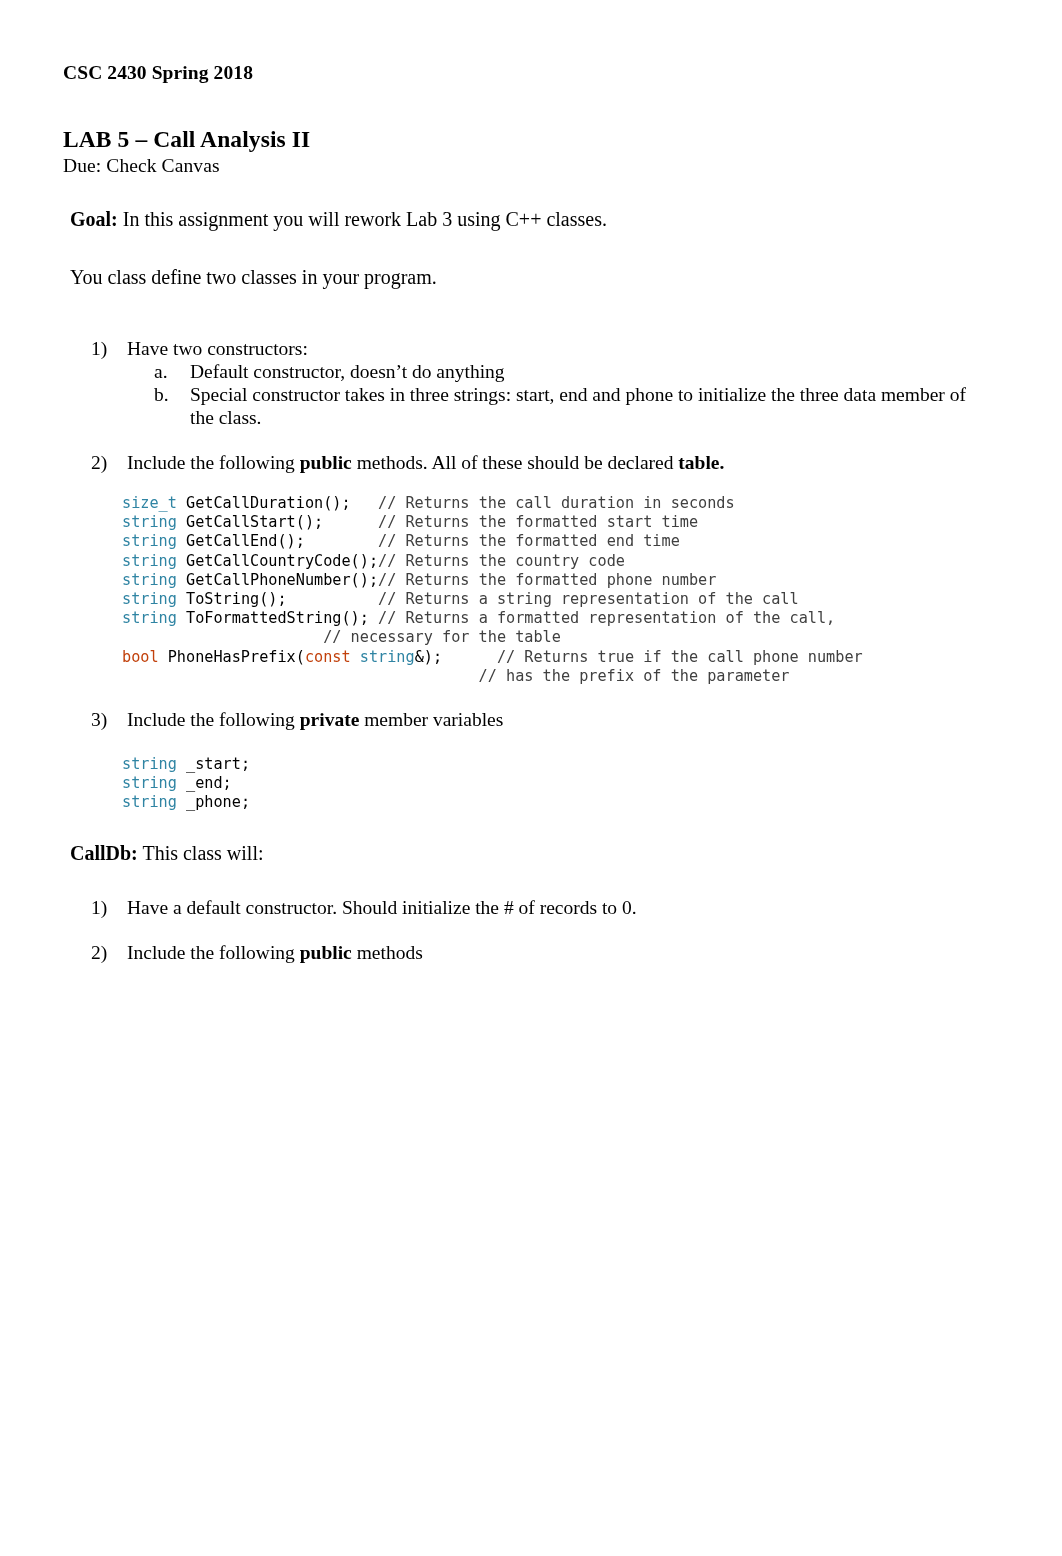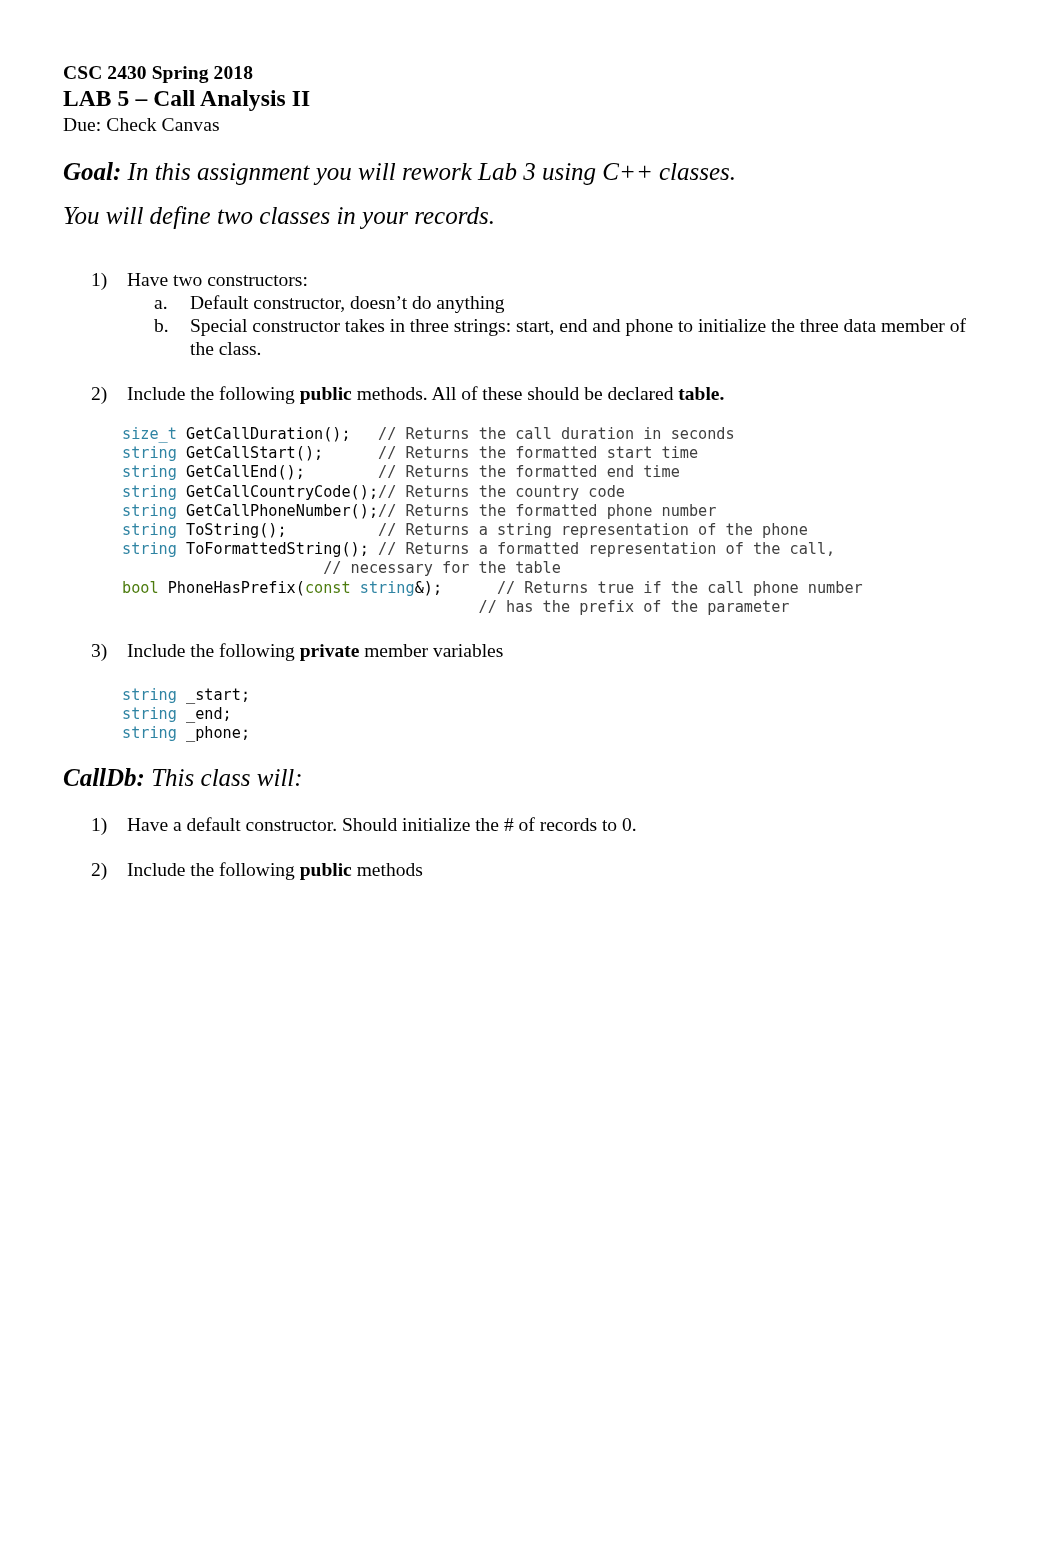--- a/index.html
+++ b/index.html
@@ -31,34 +31,34 @@
     font-size: 19.5px;
     font-weight: bold;
     line-height: 25px;
     letter-spacing: 0.1px;
   }
   .hdr-title {
     font-size: 23.5px;
     font-weight: bold;
     line-height: 27px;
     letter-spacing: 0.1px;
+    margin-top: 41px;
   }
   .hdr-due {
     font-size: 19.5px;
     font-weight: normal;
     line-height: 26px;
     letter-spacing: 0.1px;
   }
 
   
   .para {
-    font-size: 25px;
+    font-size: 20px;
     line-height: 23px;
-    margin: 0;
-    font-style: italic;
+    margin: 7px;
   }
   .sp-1 { height: 22px; }
   .sp-2 { height: 21px; }
   .sp-3 { height: 21px; }
   .sp-4 { height: 20px; }
   .sp-5 { height: 22px; }
   .sp-6 { height: 20px; }
   .sp-7 { height: 22px; }
   .sp-8 { height: 24px; }
   .sp-9 { height: 22px; }
@@ -103,42 +103,42 @@
     font-family: "DejaVu Sans Mono", "Liberation Mono", monospace;
     font-size: 15.2px;
     line-height: 19.2px;
     white-space: pre;
     margin: 0;
     padding-left: 59px;
     color: #000000;
     letter-spacing: 0px;
   }
   .code .ty   { color: #2f84a3; }   
-  .code .kw   { color: #4d7c0f; }   
+  .code .kw   { color: #c2410c; }   
   .code .cm   { color: #404040; }   
   .code .pl   { color: #000000; }
 </style>
 </head>
 <body>
 
 <div class="page">
 
   <div class="doc-header">
     <div class="hdr-course">CSC 2430 Spring 2018</div>
     <div class="hdr-title">LAB 5 – Call Analysis II</div>
     <div class="hdr-due">Due: Check Canvas</div>
   </div>
 
   <div class="sp-1"></div>
 
   <p class="para"><b>Goal:</b><span> In this assignment you will rework Lab 3 using C++ classes.</span></p>
 
   <div class="sp-2"></div>
 
-  <p class="para">You will define two classes in your records.</p>
+  <p class="para">You class define two classes in your program.</p>
 
   <div class="sp-3"></div>
 
 
   <div class="sp-4"></div>
 
   <ul class="olist">
 
     <li class="oitem">
       <span class="marker">1)</span><span>Have two constructors:</span>
@@ -160,21 +160,21 @@
     </li>
   </ul>
 
   <div class="sp-6"></div>
 
   <div class="code"><span class="ty">size_t</span><span class="pl"> GetCallDuration();   </span><span class="cm">// Returns the call duration in seconds</span>
 <span class="ty">string</span><span class="pl"> GetCallStart();      </span><span class="cm">// Returns the formatted start time</span>
 <span class="ty">string</span><span class="pl"> GetCallEnd();        </span><span class="cm">// Returns the formatted end time</span>
 <span class="ty">string</span><span class="pl"> GetCallCountryCode();</span><span class="cm">// Returns the country code</span>
 <span class="ty">string</span><span class="pl"> GetCallPhoneNumber();</span><span class="cm">// Returns the formatted phone number</span>
-<span class="ty">string</span><span class="pl"> ToString();          </span><span class="cm">// Returns a string representation of the phone</span>
+<span class="ty">string</span><span class="pl"> ToString();          </span><span class="cm">// Returns a string representation of the call</span>
 <span class="ty">string</span><span class="pl"> ToFormattedString(); </span><span class="cm">// Returns a formatted representation of the call,</span>
 <span class="ty"></span><span class="pl">                      </span><span class="cm">// necessary for the table</span>
 <span class="kw">bool</span><span class="pl"> PhoneHasPrefix(</span><span class="kw">const</span><span class="pl"> </span><span class="ty">string</span><span class="pl">&amp;);      </span><span class="cm">// Returns true if the call phone number</span>
 <span class="pl">                                       </span><span class="cm">// has the prefix of the parameter</span></div>
 
   <div class="sp-7"></div>
 
   <ul class="olist">
     <li class="oitem">
       <span class="marker">3)</span><span>Include the following </span><b>private</b><span> member variables</span>

